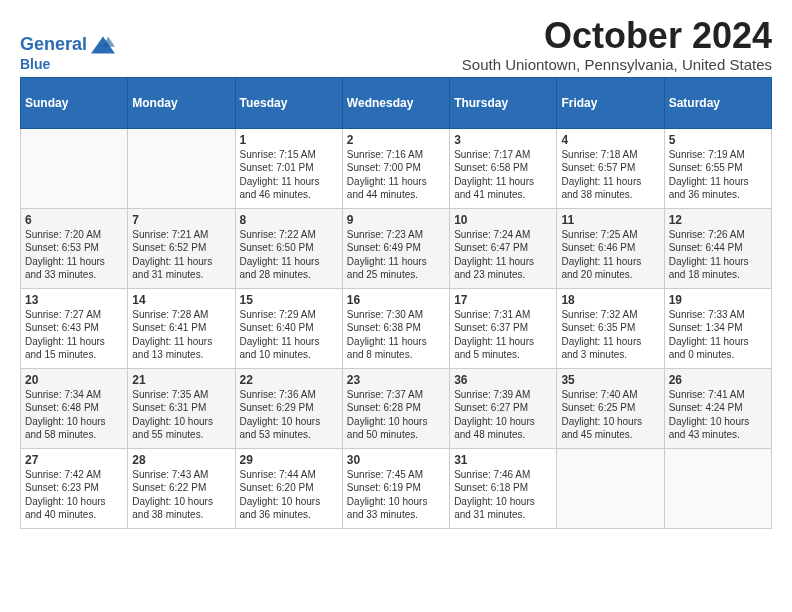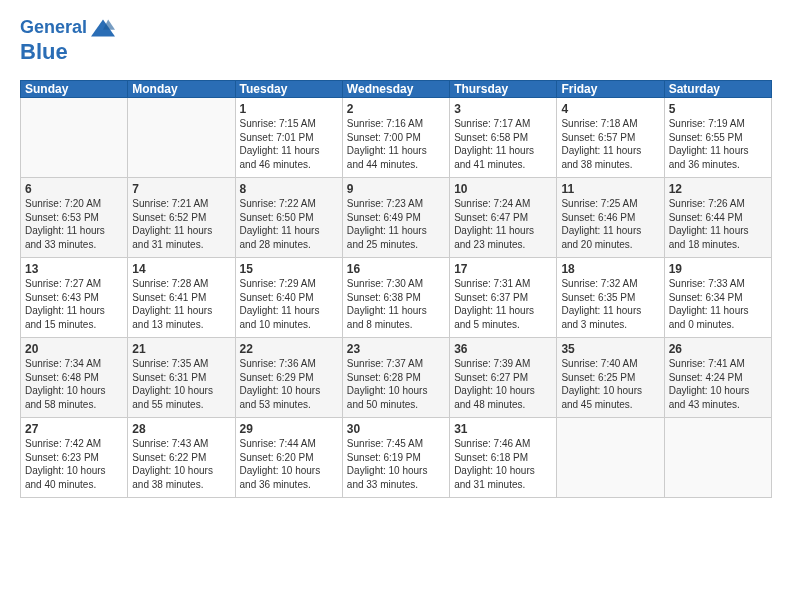--- a/index.html
+++ b/index.html
@@ -7,21 +7,21 @@
       font-family: Arial, sans-serif;
       background: #fff;
       width: 792px;
       min-height: 612px;
       padding: 16px 20px 16px 20px;
     }
     .header-area {
       display: flex;
       justify-content: space-between;
       align-items: flex-end;
-      margin-bottom: 16px;
+      margin-bottom: 4px;
     }
     .logo {
       display: flex;
       align-items: center;
       gap: 0px;
     }
     .logo-text {
       font-size: 18px;
       font-weight: bold;
       color: #333;
@@ -51,21 +51,21 @@
     table {
       width: 100%;
       border-collapse: collapse;
       table-layout: fixed;
     }
     thead tr th {
       background: #2a6db5;
       color: #fff;
       font-size: 12px;
       font-weight: bold;
-      padding: 1px 4px;
+      padding: 18px 4px;
       text-align: left;
       border: 1px solid #1a5a9a;
     }
     tbody tr td {
       vertical-align: top;
       border: 1px solid #ccc;
       padding: 4px 4px 4px 4px;
       font-size: 10.5px;
       color: #333;
       height: 80px;
@@ -95,22 +95,26 @@
 <div class="header-area">
   <div class="logo">
     <div>
       <div style="display:flex;align-items:center;gap:2px;">
         <span class="logo-text"><span>General</span></span>
         <svg class="logo-icon" viewBox="0 0 28 24" xmlns="http://www.w3.org/2000/svg">
           <polygon points="14,2 28,22 0,22" fill="#2a6db5"></polygon>
           <polygon points="20,2 28,14 14,14" fill="#1a5a9a" opacity="0.6"></polygon>
         </svg>
       </div>
-      <div class="logo-text" style="color:#2a6db5;font-size:22px;font-weight:bold;">Blue</div>
+      <div class="logo-text" style="color:#2a6db5;font-size:14px;font-weight:bold;">Blue</div>
     </div>
+  </div>
+  <div class="title-area">
+    <div class="month-title">October 2024</div>
+    <div class="location-title">South Uniontown, Pennsylvania, United States</div>
   </div>
 </div>
 
 <table>
   <thead>
     <tr>
     <th>Sunday</th>
         <th>Monday</th>
         <th>Tuesday</th>
         <th>Wednesday</th>
@@ -249,21 +253,21 @@
         <td>
           <span class="day-num">18</span>
           <div class="day-detail">Sunrise: 7:32 AM
 Sunset: 6:35 PM
 Daylight: 11 hours
 and 3 minutes.</div>
         </td>
         <td>
           <span class="day-num">19</span>
           <div class="day-detail">Sunrise: 7:33 AM
-Sunset: 6:34 PM
+Sunset: 1:34 PM
 Daylight: 11 hours
 and 0 minutes.</div>
         </td>
       </tr>
       <tr>
         <td>
           <span class="day-num">20</span>
           <div class="day-detail">Sunrise: 7:34 AM
 Sunset: 6:48 PM
 Daylight: 10 hours

